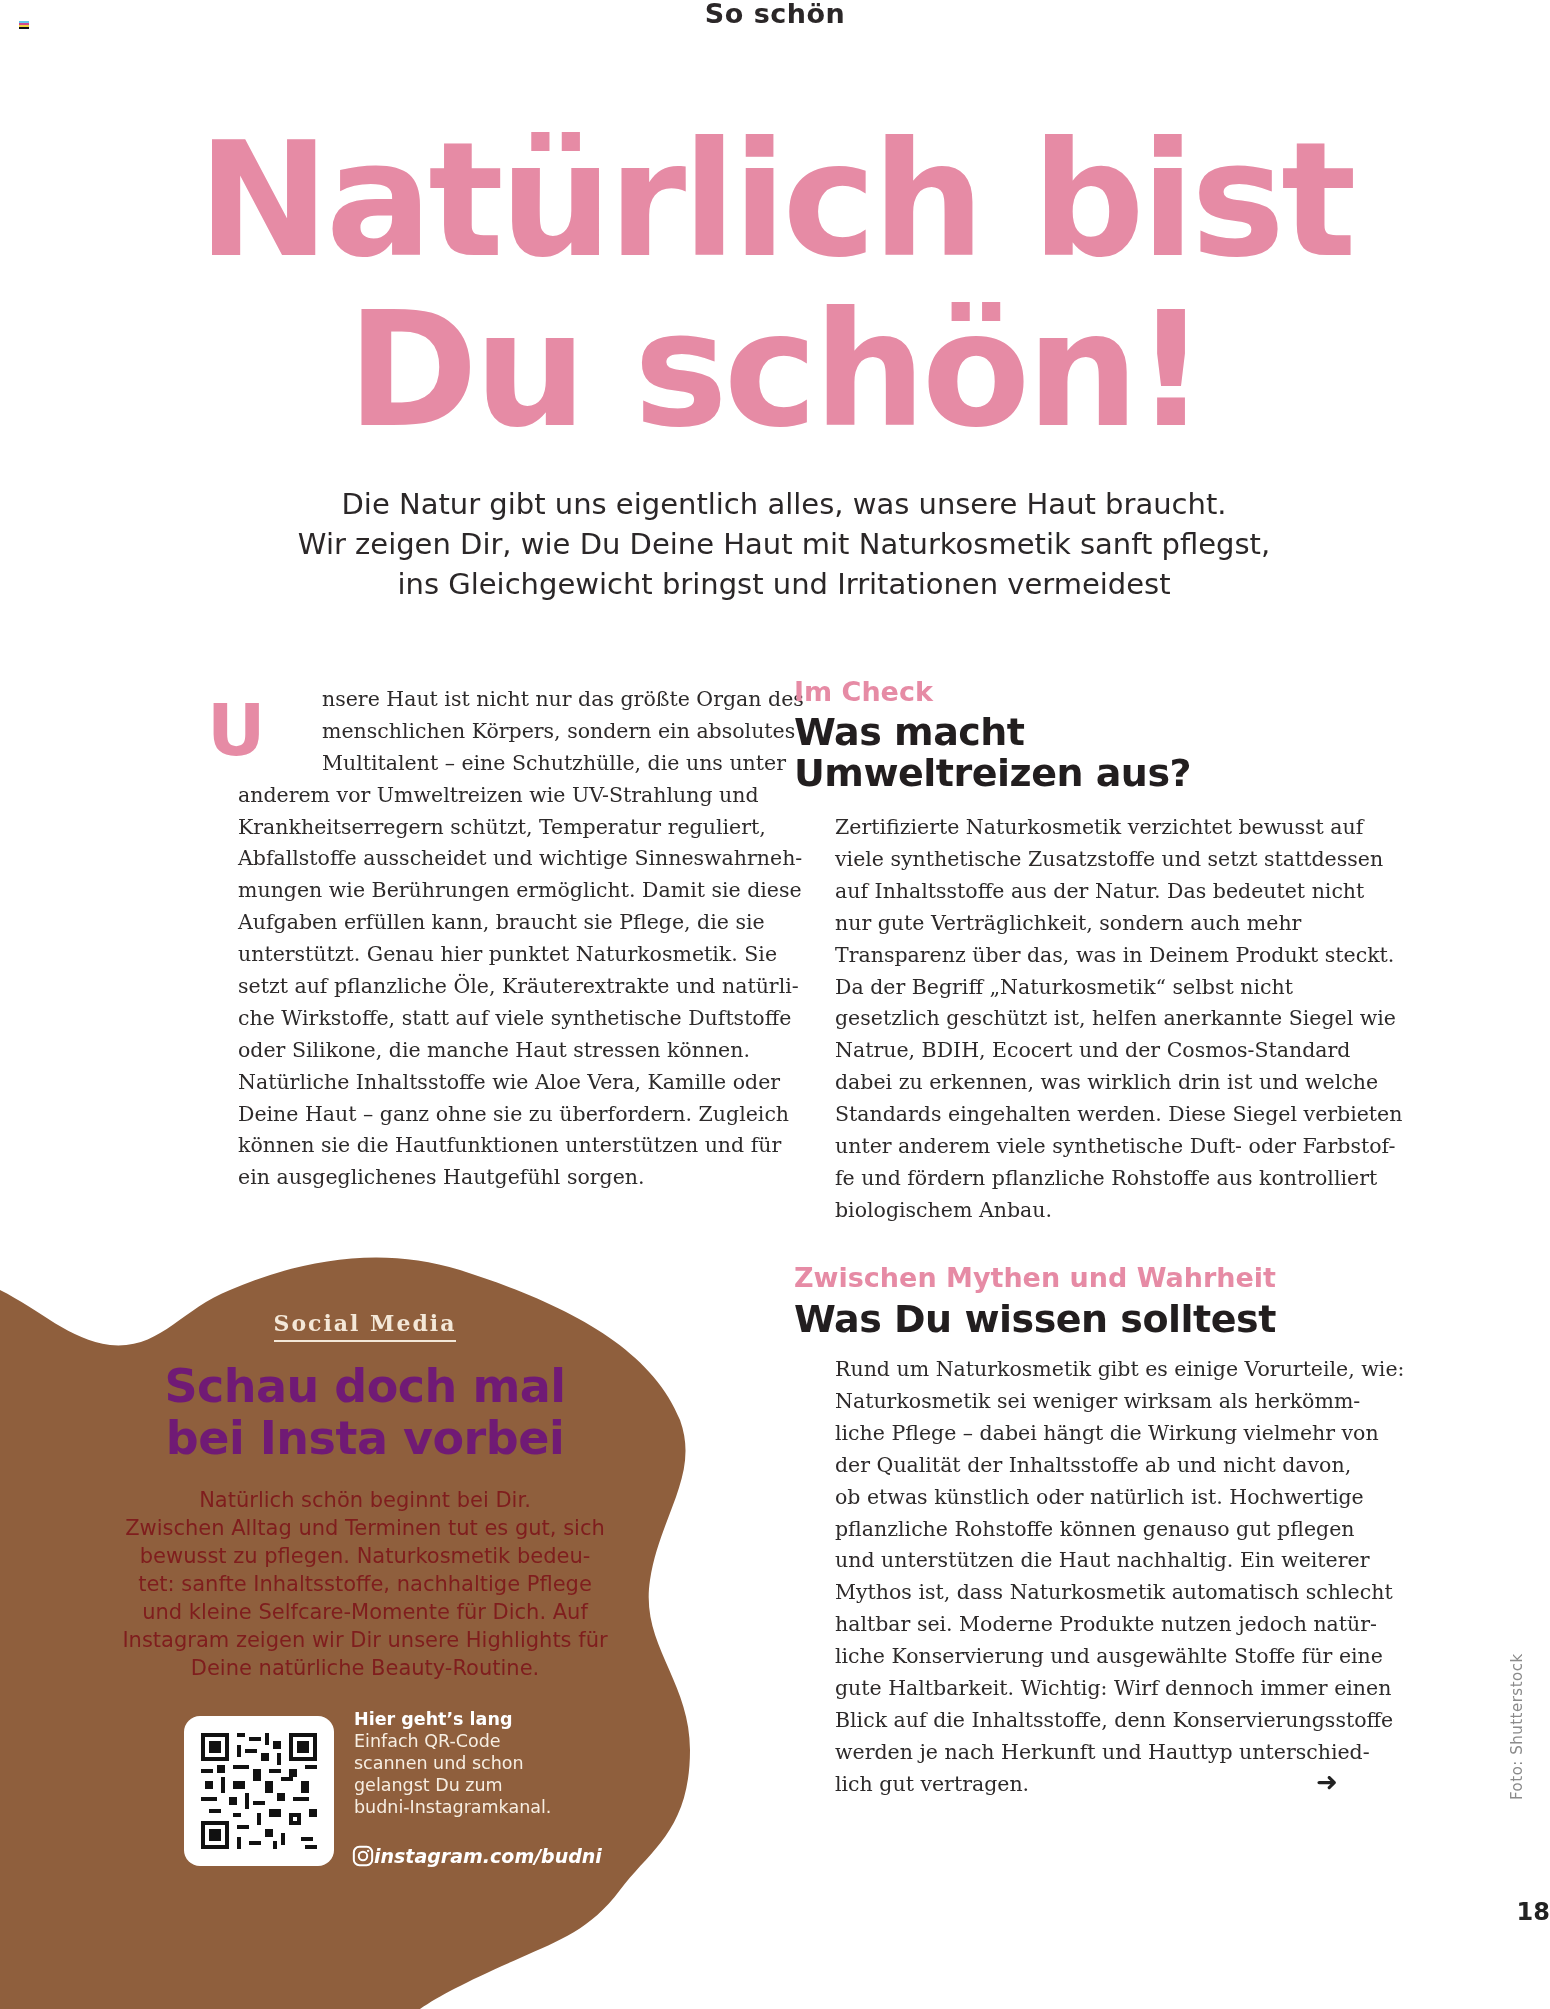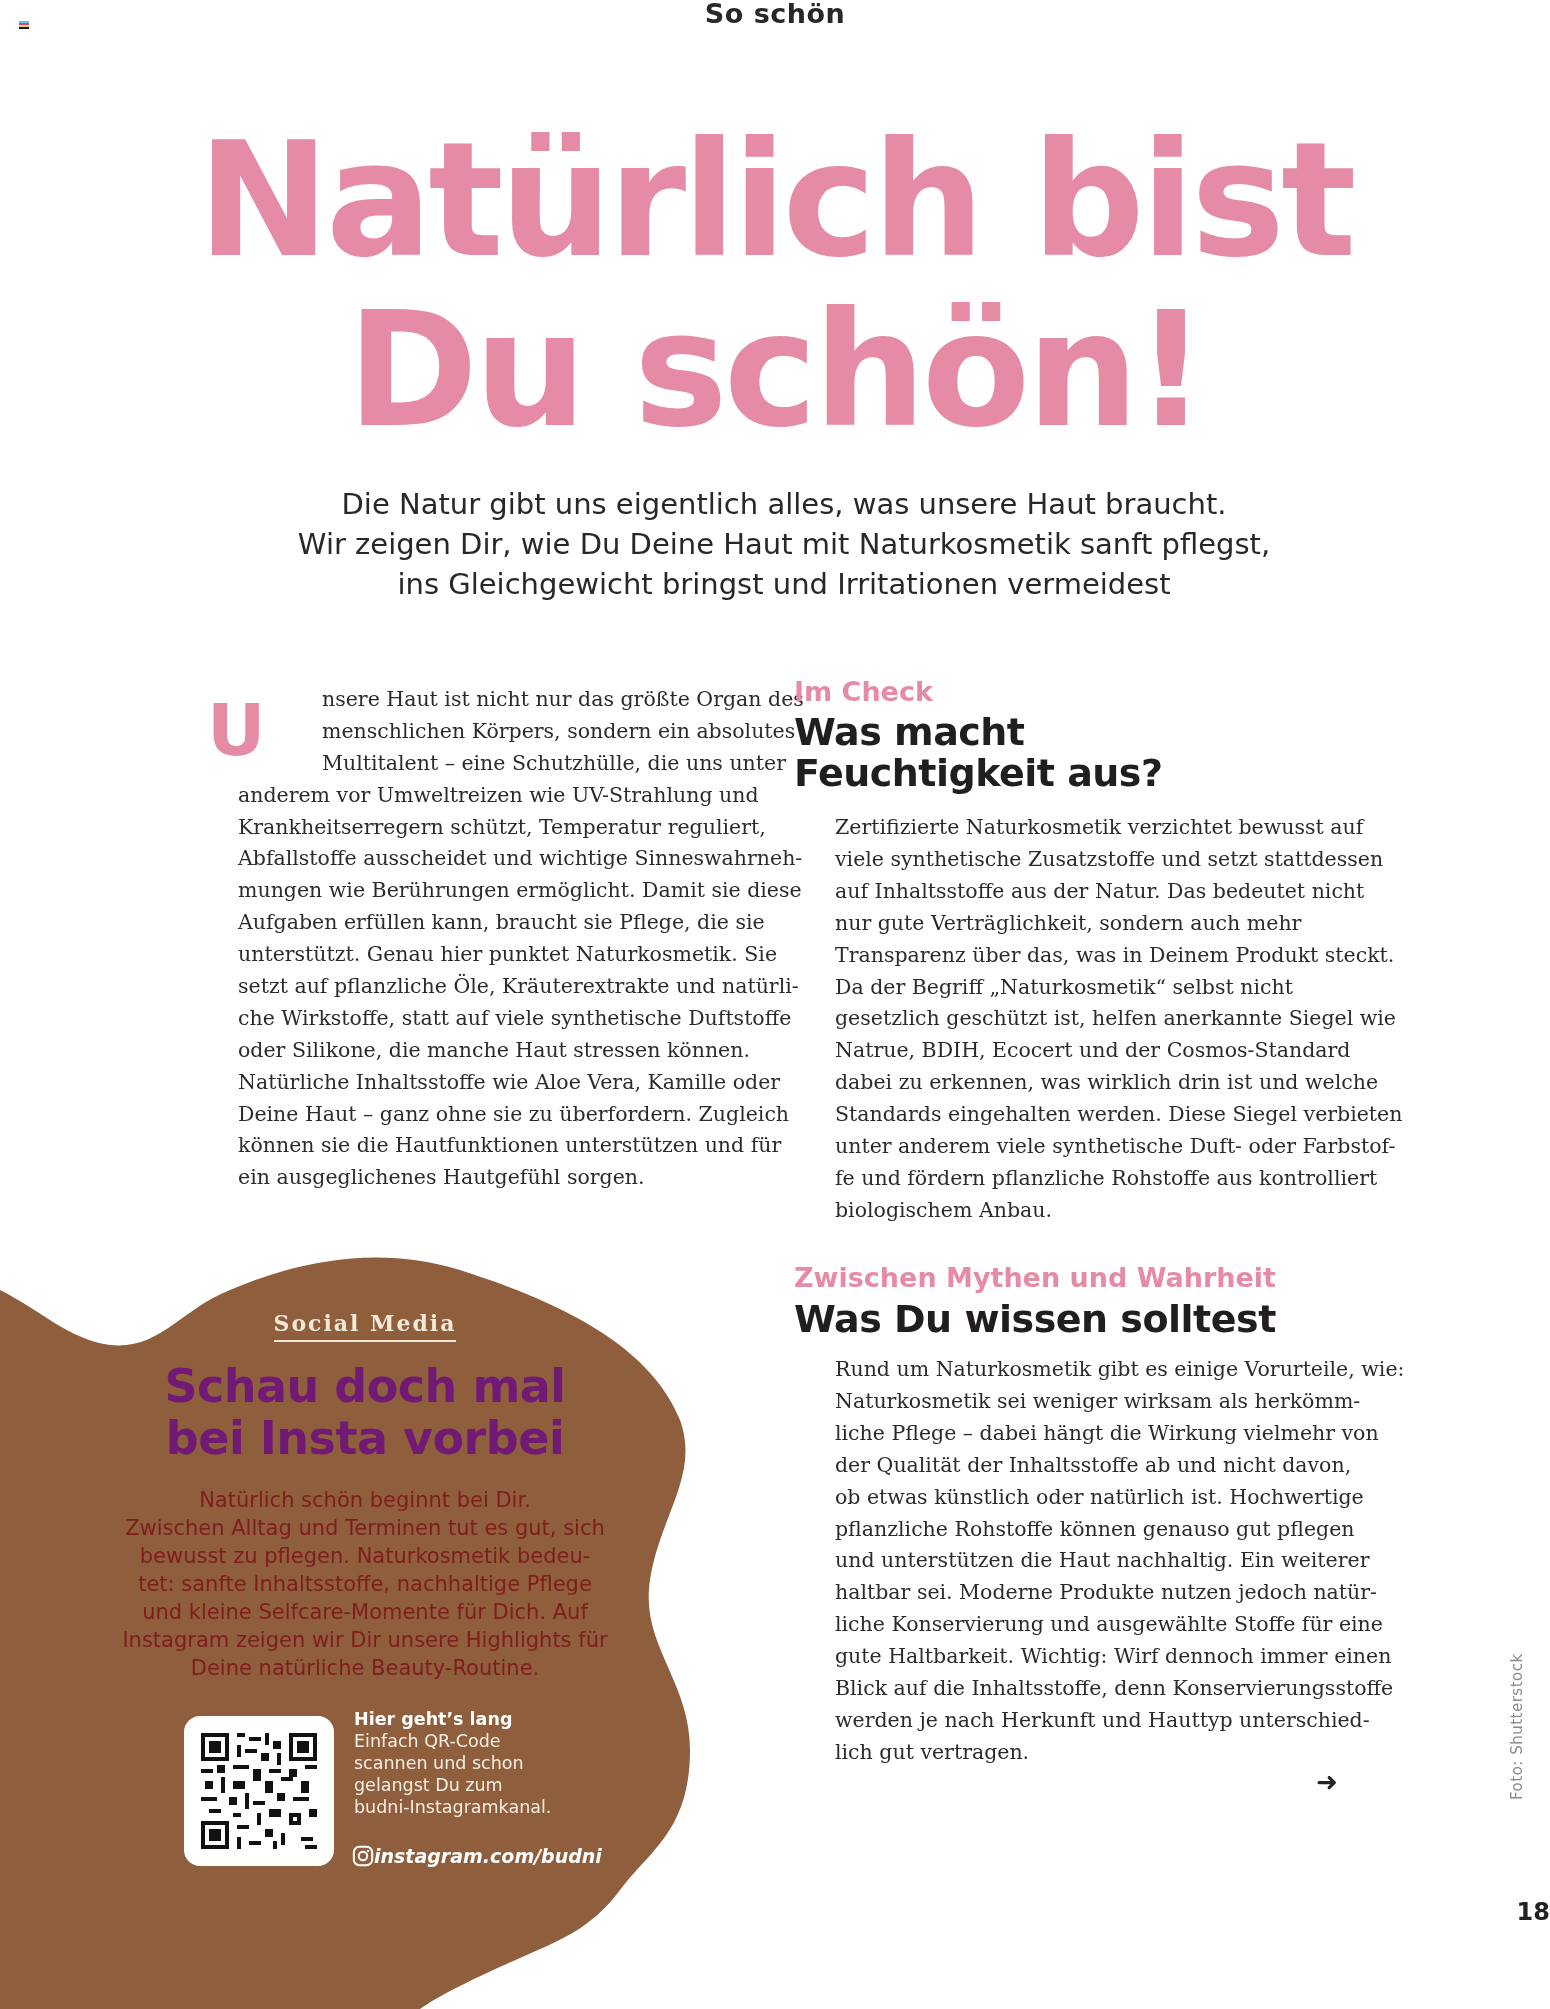--- a/index.html
+++ b/index.html
@@ -129,21 +129,21 @@
   <div class="line">oder Silikone, die manche Haut stressen können.</div>
   <div class="line">Natürliche Inhaltsstoffe wie Aloe Vera, Kamille oder</div>
   <div class="line">Deine Haut – ganz ohne sie zu überfordern. Zugleich</div>
   <div class="line">können sie die Hautfunktionen unterstützen und für</div>
   <div class="line">ein ausgeglichenes Hautgefühl sorgen.</div>
 </div>
 
 <div class="abs kicker" style="left:794px; top:676px;">Im Check</div>
 <div class="abs subhead" style="left:794px; top:712px;">
   <div>Was macht</div>
-  <div>Feuchtigkeit aus?</div>
+  <div>Umweltreizen aus?</div>
 </div>
 <div class="abs body-col right-col" style="top:812px;">
   <div>Zertifizierte Naturkosmetik verzichtet bewusst auf</div>
   <div>viele synthetische Zusatzstoffe und setzt stattdessen</div>
   <div>auf Inhaltsstoffe aus der Natur. Das bedeutet nicht</div>
   <div>nur gute Verträglichkeit, sondern auch mehr</div>
   <div>Transparenz über das, was in Deinem Produkt steckt.</div>
   <div>Da der Begriff „Naturkosmetik“ selbst nicht</div>
   <div>gesetzlich geschützt ist, helfen anerkannte Siegel wie</div>
   <div>Natrue, BDIH, Ecocert und der Cosmos-Standard</div>
@@ -157,20 +157,21 @@
 <div class="abs kicker" style="left:794px; top:1262px;">Zwischen Mythen und Wahrheit</div>
 <div class="abs subhead" style="left:794px; top:1299px;">Was Du wissen solltest</div>
 <div class="abs body-col right-col" style="top:1354px;">
   <div>Rund um Naturkosmetik gibt es einige Vorurteile, wie:</div>
   <div>Naturkosmetik sei weniger wirksam als herkömm-</div>
   <div>liche Pflege – dabei hängt die Wirkung vielmehr von</div>
   <div>der Qualität der Inhaltsstoffe ab und nicht davon,</div>
   <div>ob etwas künstlich oder natürlich ist. Hochwertige</div>
   <div>pflanzliche Rohstoffe können genauso gut pflegen</div>
   <div>und unterstützen die Haut nachhaltig. Ein weiterer</div>
+  <div>Mythos ist, dass Naturkosmetik automatisch schlecht</div>
   <div>haltbar sei. Moderne Produkte nutzen jedoch natür-</div>
   <div>liche Konservierung und ausgewählte Stoffe für eine</div>
   <div>gute Haltbarkeit. Wichtig: Wirf dennoch immer einen</div>
   <div>Blick auf die Inhaltsstoffe, denn Konservierungsstoffe</div>
   <div>werden je nach Herkunft und Hauttyp unterschied-</div>
   <div>lich gut vertragen.</div>
 </div>
 <div class="abs arrow">➜</div>
 
 <svg class="abs blob" viewBox="0 0 760 759" width="760" height="759">

